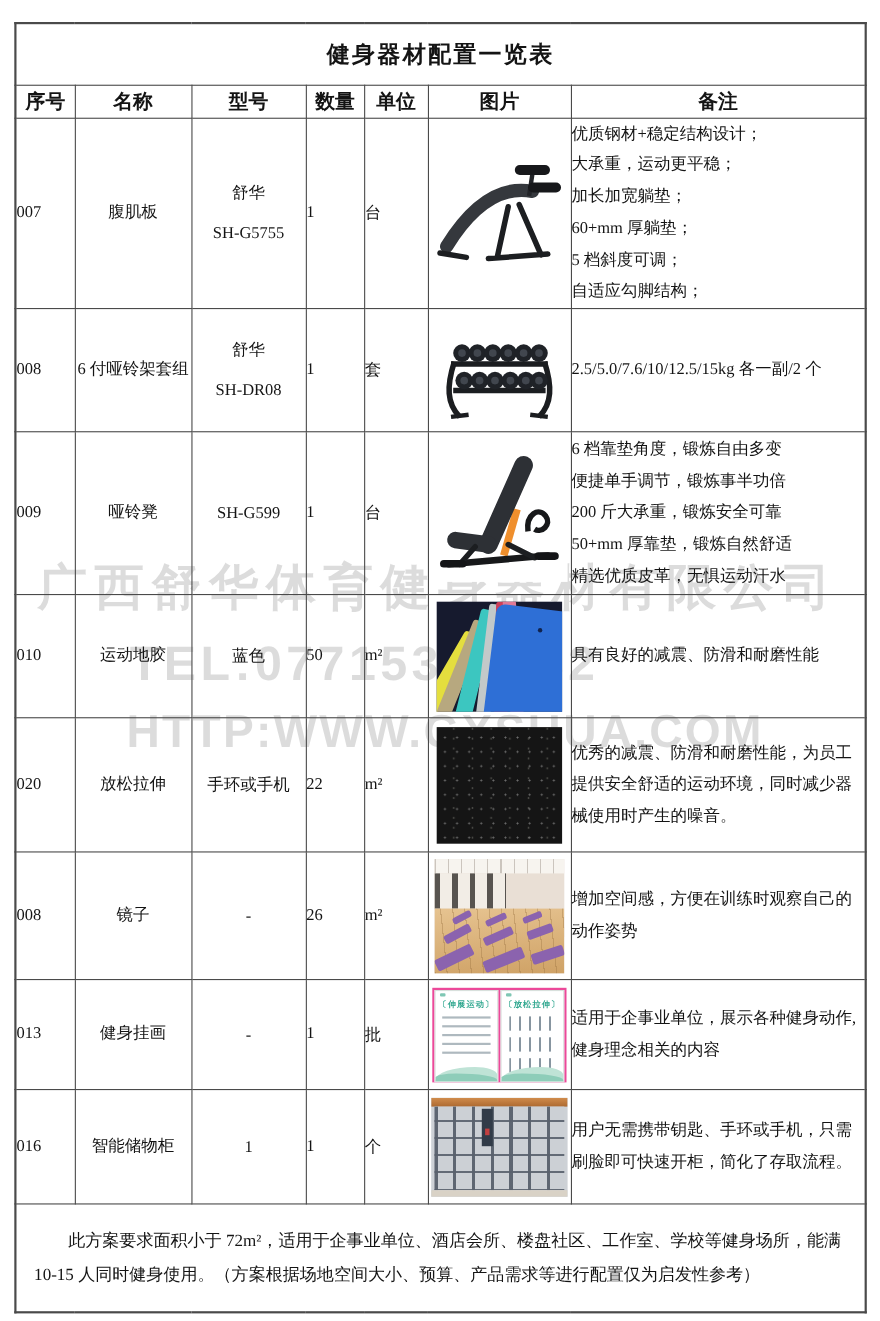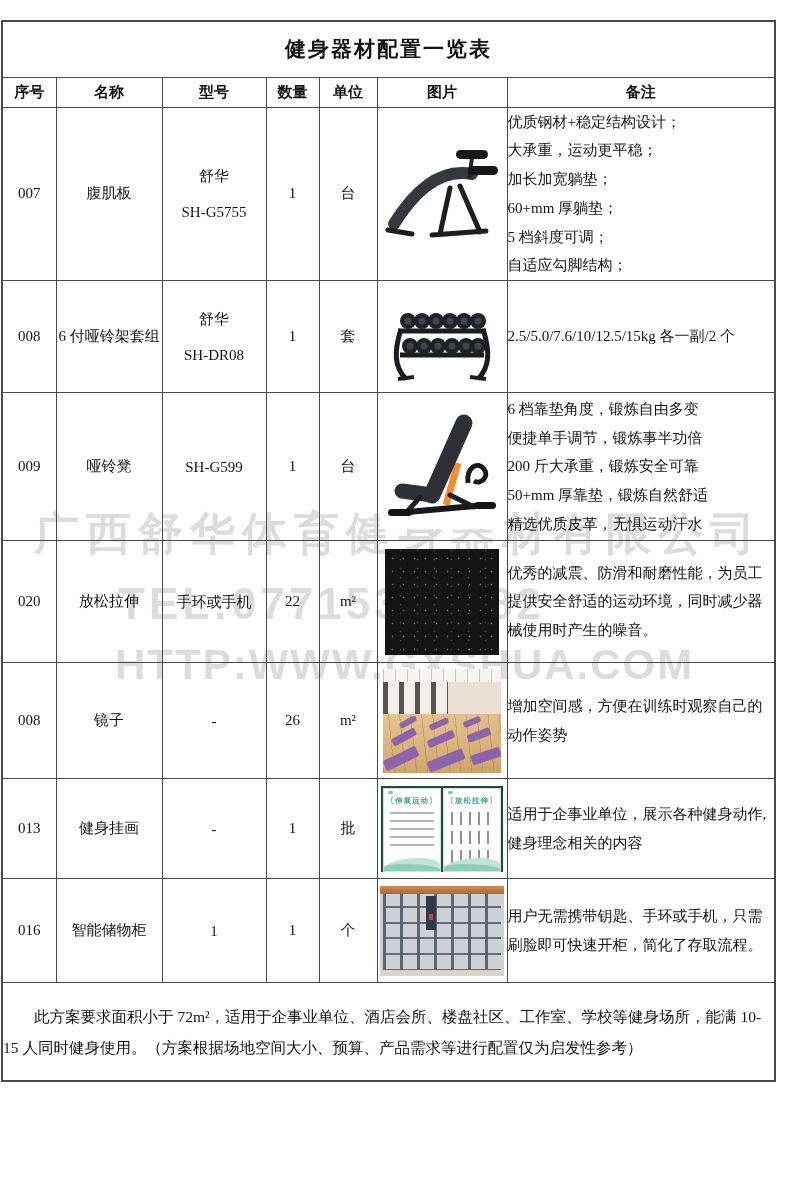--- a/index.html
+++ b/index.html
@@ -8,33 +8,33 @@
         font-family:"Liberation Serif","DejaVu Serif",serif;color:#141414;}
 
   
   .watermark{position:absolute;font-family:"Liberation Sans","DejaVu Sans",sans-serif;
              font-weight:bold;color:rgba(60,60,60,0.18);white-space:nowrap;z-index:0;pointer-events:none;}
   .wm1{left:34px;top:504px;font-size:45px;letter-spacing:7px;}
   .wm2{left:118px;top:579px;font-size:44px;letter-spacing:4px;}
   .wm3{left:115px;top:641px;font-size:42px;letter-spacing:2px;}
 
   
-  .tbl{position:absolute;left:1px;top:20px;width:773px;border-collapse:collapse;
+  .tbl{position:absolute;left:13px;top:20px;width:773px;border-collapse:collapse;
        table-layout:fixed;z-index:1;padding-left:13px;}
   .tbl td{border:1px solid #4a4a4a;padding:0;vertical-align:middle;background:transparent;}
   .tbl{border:2px solid #4a4a4a;}
   .title{font-size:21px;font-weight:bold;text-align:center;letter-spacing:2px;}
-  .hd{font-size:15px;font-weight:bold;text-align:center;}
-  .c-no,.c-qty,.c-unit{font-size:15px;text-align:center;}
+  .hd{font-size:18px;font-weight:bold;text-align:center;}
+  .c-no,.c-qty,.c-unit{font-size:15px;text-align:left;}
   .c-name{font-size:15px;text-align:center;line-height:33px;padding:0 5px;}
   .c-model{font-size:15px;text-align:center;line-height:36px;white-space:pre-line;}
   .c-remark{font-size:15px;text-align:left;line-height:28.8px;padding:2px 8px 2px 10px;white-space:pre-line;}
   .c-photo{text-align:center;}
   .foot{padding:8px 14px;text-align:left;}
-  .foot-p{margin:0;font-size:15.5px;line-height:31px;text-indent:2em;}
+  .foot-p{margin:16px;font-size:15.5px;line-height:31px;text-indent:2em;}
 
   
   .ph{display:inline-block;position:relative;vertical-align:middle;overflow:hidden;background:#fff;}
 
   
   .ph-situp{width:124px;height:104px;}
   
   .ph-rack{width:112px;height:92px;}
   
   .ph-bench{width:124px;height:124px;}
@@ -60,21 +60,21 @@
   .rm-ceiling{position:absolute;left:0;top:0;right:0;height:13px;background:#f7f4ef;
     background-image:repeating-linear-gradient(90deg,rgba(160,150,140,.5) 0 1px,transparent 1px 12px);}
   .rm-win{position:absolute;left:0;top:13px;width:55%;height:32px;background:#f2ede6;
     background-image:repeating-linear-gradient(90deg,#585450 0 5px,transparent 5px 16px);}
   .rm-floor{position:absolute;left:0;top:45px;right:0;bottom:0;
     background:linear-gradient(175deg,#e6c390 0%,#cfa266 100%);
     background-image:repeating-linear-gradient(84deg,rgba(150,110,60,.35) 0 1px,transparent 1px 11px),
                      linear-gradient(175deg,#e6c390 0%,#cfa266 100%);}
   .mat{position:absolute;background:#8b63ae;border-radius:2px;}
   
-  .ph-posters{width:122px;height:86px;background:#14532d;}
+  .ph-posters{width:122px;height:86px;background:#ec4899;}
   .poster{position:absolute;top:2px;width:56px;height:82px;background:#fff;border:1px solid #d8e0dc;}
   .poster-l{left:2px;}  .poster-r{left:62px;}
   .p-label{margin-top:7px;text-align:center;font-size:7.5px;font-weight:bold;color:#2fa78f;
            font-family:"Liberation Sans",sans-serif;letter-spacing:1px;}
   .p-dot{position:absolute;left:4px;top:2px;width:5px;height:3px;background:#7fc7b4;border-radius:1px;}
   .p-line{height:2px;background:#aeb9bf;margin:6px 6px 0;}
   .p-figs{height:13px;margin:6px 7px 0;
           background:repeating-linear-gradient(90deg,#8795a0 0 1.5px,transparent 1.5px 9px);}
   .p-wave{position:absolute;left:0;right:0;bottom:0;height:13px;background:#bfe3d6;
           border-radius:70% 40% 0 0 / 100% 60% 0 0;}
@@ -221,20 +221,40 @@
           </svg>
         </div>
       </td>
       <td class="c-remark">6 档靠垫角度，锻炼自由多变
 便捷单手调节，锻炼事半功倍
 200 斤大承重，锻炼安全可靠
 50+mm 厚靠垫，锻炼自然舒适
 精选优质皮革，无惧运动汗水</td>
     </tr>
 
+    <tr style="height:112px">
+      <td class="c-no">010</td>
+      <td class="c-name">运动地胶</td>
+      <td class="c-model">蓝色</td>
+      <td class="c-qty">50</td>
+      <td class="c-unit">m²</td>
+      <td class="c-photo">
+        <div class="ph ph-floor">
+          <div class="fl-strip fl-yellow"></div>
+          <div class="fl-strip fl-khaki"></div>
+          <div class="fl-strip fl-teal"></div>
+          <div class="fl-strip fl-silver"></div>
+          <div class="fl-strip fl-red"></div>
+          <div class="fl-strip fl-pink"></div>
+          <div class="fl-blue"></div>
+          <div class="fl-hole"></div>
+        </div>
+      </td>
+      <td class="c-remark">具有良好的减震、防滑和耐磨性能</td>
+    </tr>
 
     <tr style="height:122px">
       <td class="c-no">020</td>
       <td class="c-name">放松拉伸</td>
       <td class="c-model">手环或手机</td>
       <td class="c-qty">22</td>
       <td class="c-unit">m²</td>
       <td class="c-photo">
         <div class="ph ph-mat"></div>
       </td>

